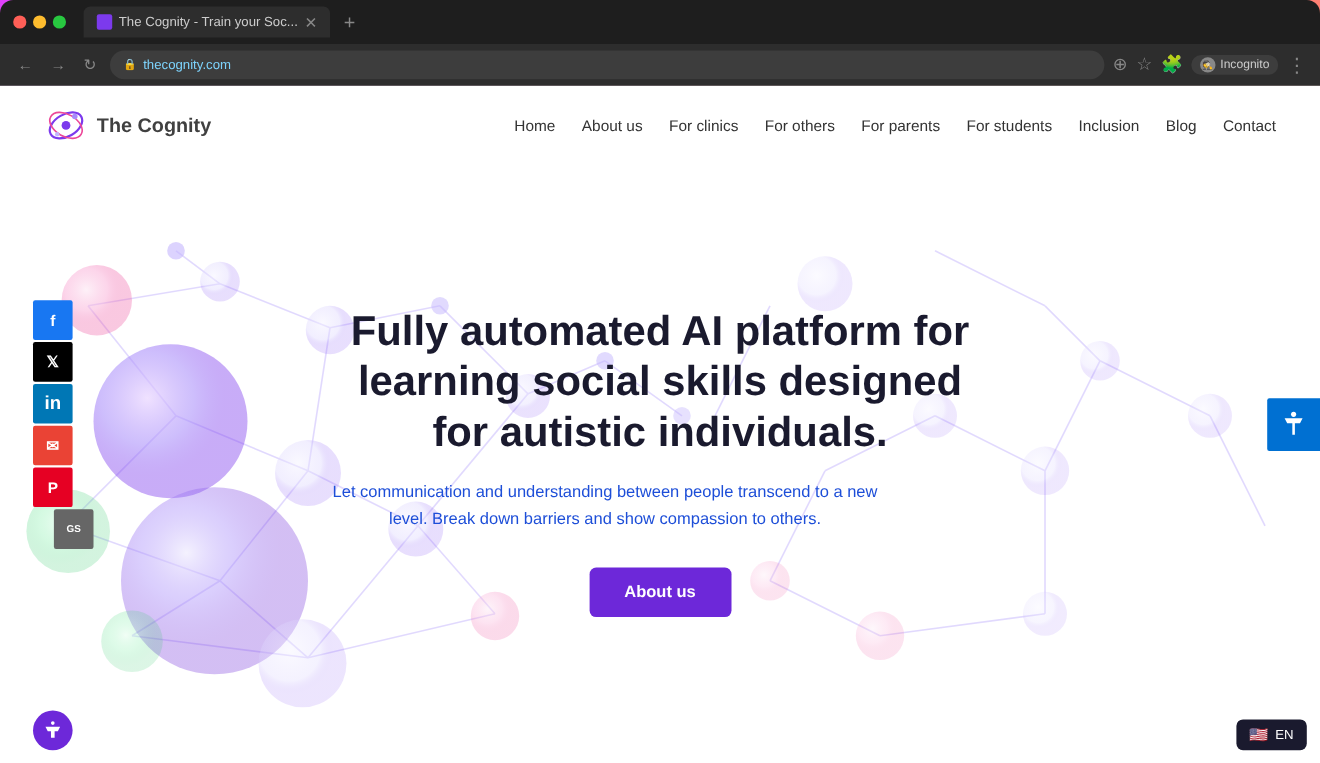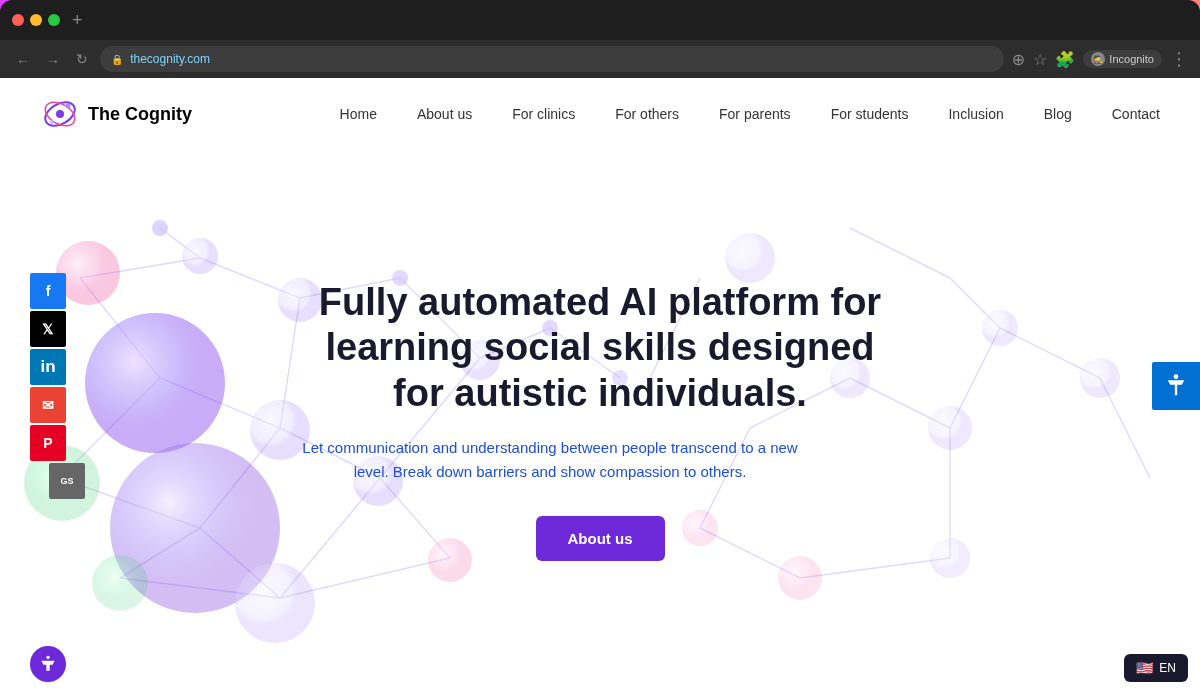--- a/index.html
+++ b/index.html
@@ -27,22 +27,22 @@
     .incognito-badge { background: #3d3d3d; border-radius: 12px; padding: 2px 8px; font-size: 11px; color: #ccc; display: flex; align-items: center; gap: 4px; }
     .incognito-icon { width: 14px; height: 14px; background: #888; border-radius: 50%; display: flex; align-items: center; justify-content: center; font-size: 8px; color: #333; }
 
     
     .website { background: white; margin: 0; width: 100%; height: calc(694px - 78px); position: relative; overflow: hidden; }
 
     
     .nav { display: flex; align-items: center; padding: 16px 40px; position: relative; z-index: 10; }
     .logo { display: flex; align-items: center; gap: 8px; }
     .logo-icon { width: 40px; height: 40px; }
-    .logo-text { font-size: 18px; font-weight: 600; color: #000000; }
-    .nav-links { display: flex; gap: 40px; margin-left: auto; align-items: center; }
+    .logo-text { font-size: 18px; font-weight: 600; color: #404040; }
+    .nav-links { display: flex; gap: 24px; margin-left: auto; align-items: center; }
     .nav-link { font-size: 14px; color: #333; text-decoration: none; cursor: pointer; }
 
     
     .hero { position: absolute; top: 0; left: 0; right: 0; bottom: 0; display: flex; flex-direction: column; align-items: center; justify-content: center; text-align: center; z-index: 5; padding: 80px 40px 40px; }
 
     
     .network-bg { position: absolute; top: 0; left: 0; right: 0; bottom: 0; z-index: 1; }
     .network-bg svg { width: 100%; height: 100%; }
 
     .hero-content { position: relative; z-index: 10; max-width: 600px; }
@@ -74,20 +74,25 @@
   </style>
 </head>
 <body>
 
 <div class="browser-chrome">
   <div class="browser-titlebar">
     <div class="browser-dots">
       <div class="browser-dot dot-red"></div>
       <div class="browser-dot dot-yellow"></div>
       <div class="browser-dot dot-green"></div>
+    </div>
+    <div class="browser-tab">
+      <div class="tab-favicon"></div>
+      <span>The Cognity - Train your Soc...</span>
+      <span class="tab-close">✕</span>
     </div>
     <span class="browser-tab-new">+</span>
   </div>
   <div class="browser-toolbar">
     <button class="nav-btn">←</button>
     <button class="nav-btn">→</button>
     <button class="nav-btn">↻</button>
     <div class="address-bar">
       <span class="address-lock">🔒</span>
       <span class="address-text">thecognity.com</span>

